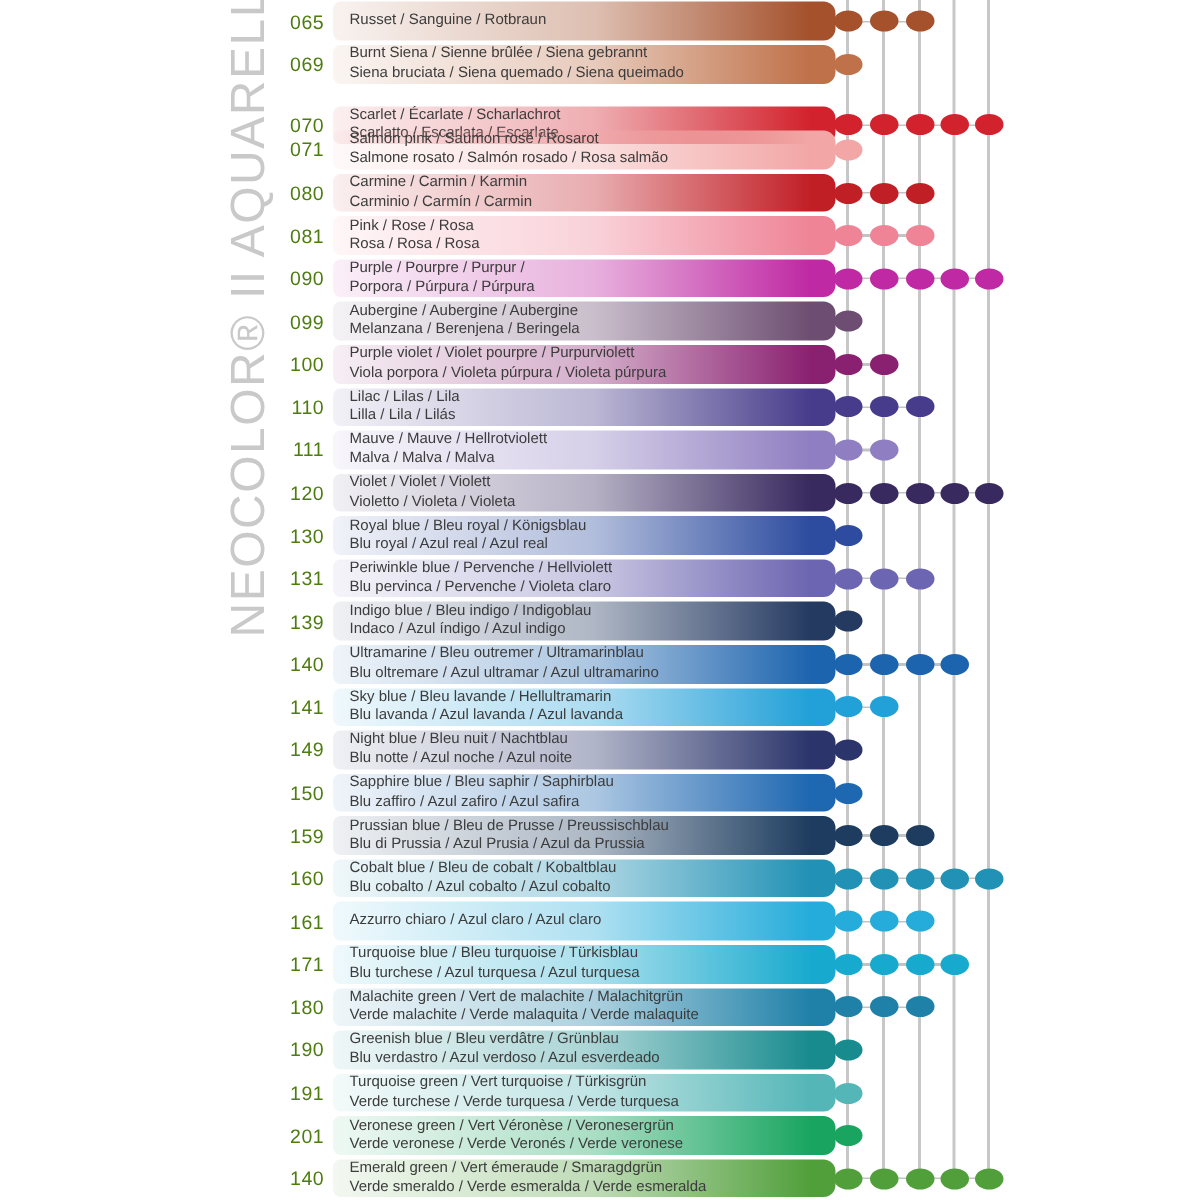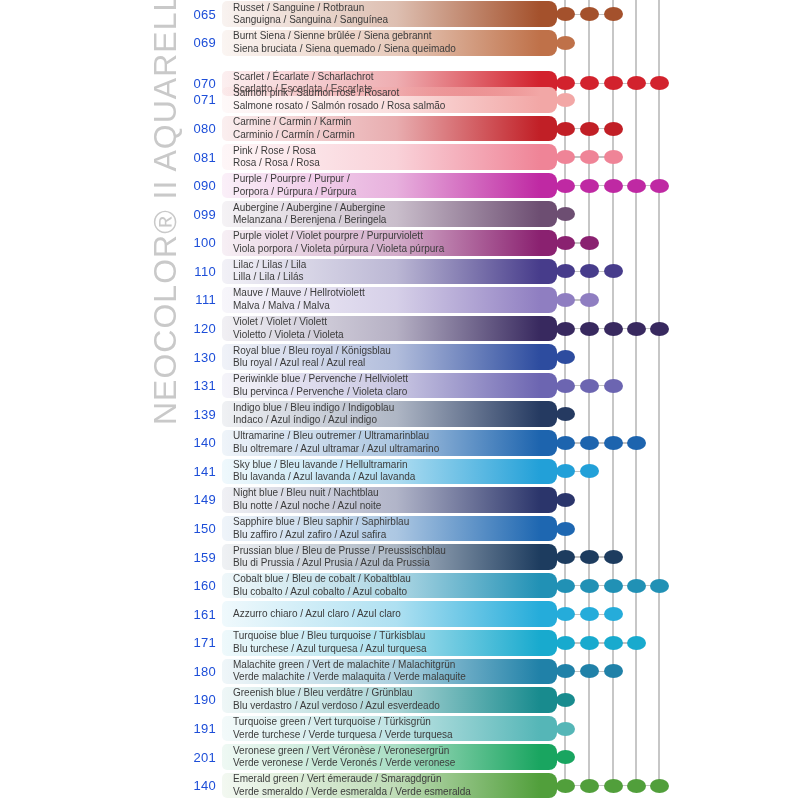--- a/index.html
+++ b/index.html
@@ -11,21 +11,21 @@
     position:absolute;left:149px;top:425px;width:620px;
     transform:rotate(-90deg);transform-origin:0 0;
     font-size:32px;line-height:32px;font-weight:300;letter-spacing:1px;
     color:#c9c9c9;white-space:nowrap;
   }
   .vline{position:absolute;top:0;width:1.5px;height:791px;background:#c7c7c7;}
   .row{position:absolute;left:0;width:800px;}
   .code{
     position:absolute;left:168px;top:0;width:48px;height:100%;
     display:flex;align-items:center;justify-content:flex-end;
-    font-size:13px;color:#1d4ed8;letter-spacing:0.3px;
+    font-size:13px;color:#4d7c0f;letter-spacing:0.3px;
   }
   .swatch{
     position:absolute;left:222px;top:0.6px;bottom:0.6px;width:335px;
     border-radius:5px 8px 8px 5px;
     display:flex;flex-direction:column;justify-content:center;
   }
   .l1,.l2{
     font-size:10px;line-height:12.6px;color:#3c3c3c;
     padding-left:11px;white-space:nowrap;
   }
@@ -45,21 +45,20 @@
       <div class="vline" style="left: 588.25px;"></div>
       <div class="vline" style="left: 612.25px;"></div>
       <div class="vline" style="left: 635.25px;"></div>
       <div class="vline" style="left: 658.25px;"></div>
     </div>
   <div id="rows">
       <div class="row" style="top: 0.9px; height: 26.771px;">
         <div class="code">065</div>
         <div class="swatch" style="background: linear-gradient(90deg, rgba(164, 81, 44, 0.07) 0%, rgba(164, 81, 44, 0.37) 52%, rgb(164, 81, 44) 95%);">
           <div class="l1">Russet / Sanguine / Rotbraun</div>
-          <div class="l2">Sanguigna / Sanguina / Sanguínea</div>
         </div>
         <div class="connector" style="left: 557px; width: 65px;"></div>
         <div class="dot" style="left: 555.5px; background: rgb(164, 81, 44);"></div>
         <div class="dot" style="left: 579.5px; background: rgb(164, 81, 44);"></div>
         <div class="dot" style="left: 603.5px; background: rgb(164, 81, 44);"></div>
       </div>
       <div class="row" style="top: 29.471px; height: 26.771px;">
         <div class="code">069</div>
         <div class="swatch" style="background: linear-gradient(90deg, rgba(191, 113, 73, 0.07) 0%, rgba(191, 113, 73, 0.37) 52%, rgb(191, 113, 73) 95%);">
           <div class="l1">Burnt Siena / Sienne brûlée / Siena gebrannt</div>

